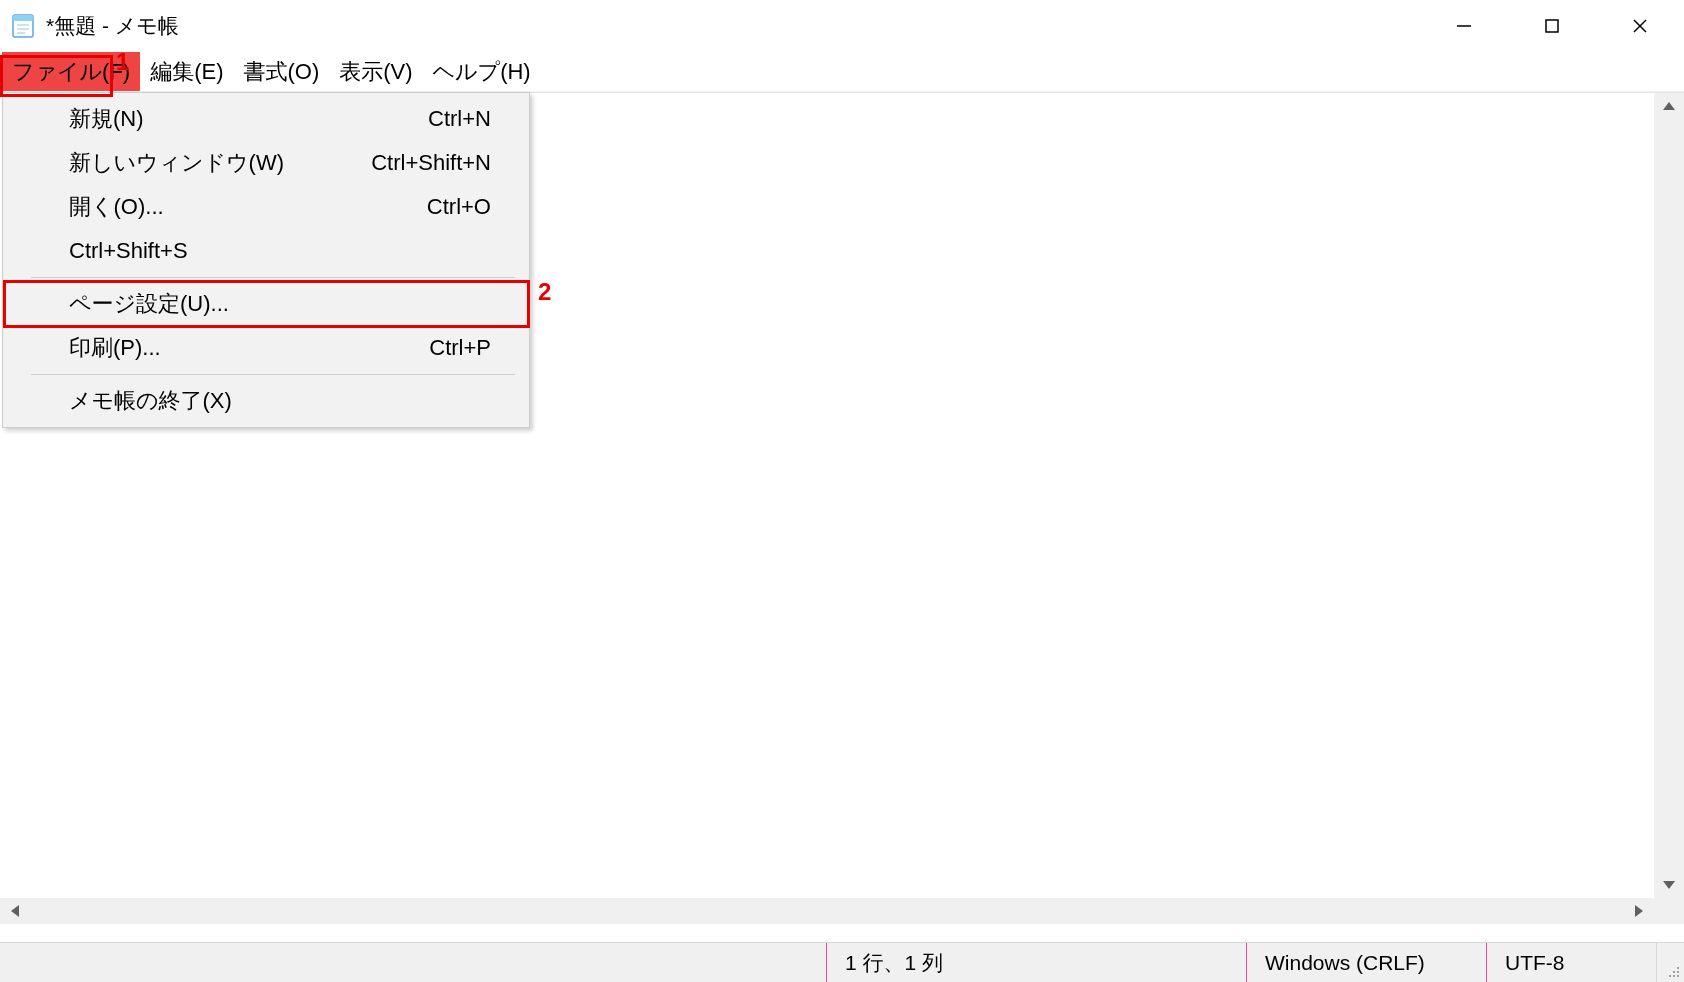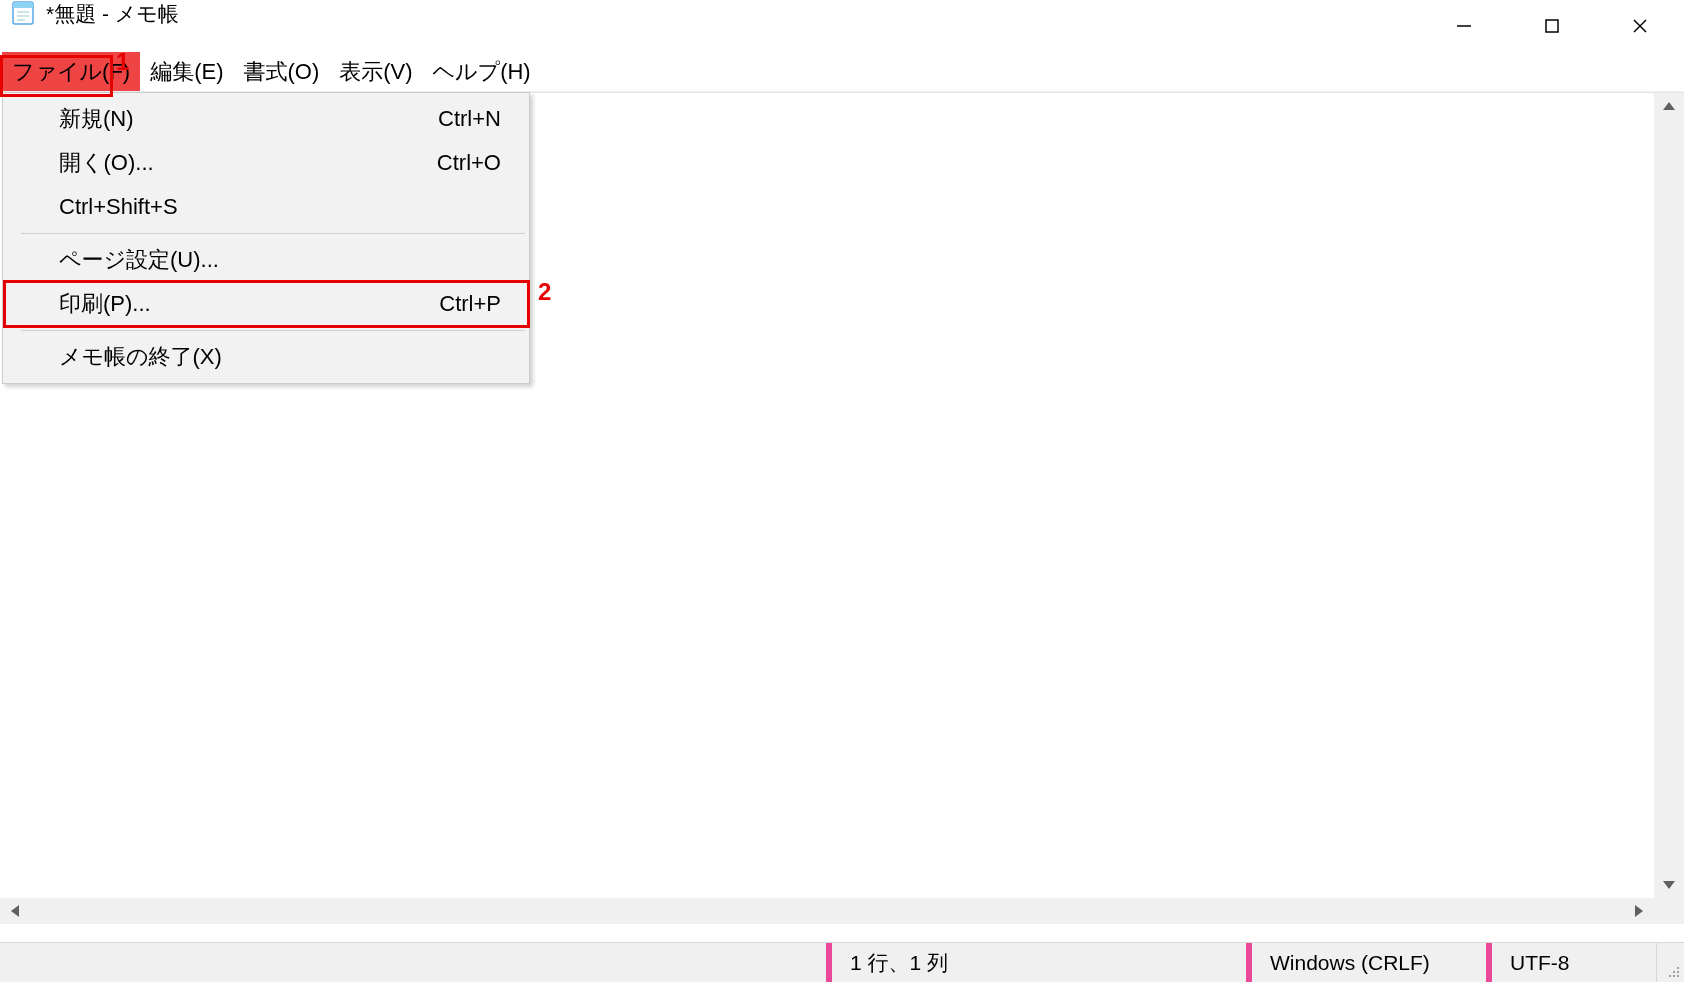--- a/index.html
+++ b/index.html
@@ -11,21 +11,21 @@
     background: #ffffff;
     color: #000;
     overflow: hidden;
     position: relative;
   }
 
   
   .titlebar {
     height: 52px;
     display: flex;
-    align-items: flex-start;
+    align-items: center;
     padding-left: 10px;
     background: #ffffff;
     position: relative;
   }
   .titlebar .app-icon {
     width: 26px; height: 26px;
     margin-right: 10px;
     display: inline-block;
   }
   .titlebar .title-text {
@@ -69,21 +69,21 @@
 
   
   .dropdown {
     position: absolute;
     left: 2px;
     top: 92px;
     width: 528px;
     background: #f2f2f2;
     border: 1px solid #cccccc;
     box-shadow: 3px 3px 4px rgba(0,0,0,0.18);
-    padding: 4px 2px;
+    padding: 4px 12px;
     z-index: 10;
   }
   .dropdown .dd-row {
     display: flex;
     align-items: center;
     height: 44px;
     padding: 0 26px 0 54px;
     font-size: 22px;
     color: #000;
     white-space: nowrap;
@@ -151,21 +151,21 @@
     left: 0; right: 0; bottom: 0;
     height: 40px;
     background: #f0f0f0;
     border-top: 1px solid #d8d8d8;
     display: flex;
     align-items: stretch;
     font-size: 21px;
     color: #000;
   }
   .statusbar .cell {
-    border-left: 6px solid #ec4899;
+    border-left: 1px solid #ec4899;
     display: flex;
     align-items: center;
     padding: 0 18px;
   }
   .statusbar .spacer { flex: 1 1 auto; }
   .statusbar .cell.first { border-left: none; }
   .statusbar .grip {
     width: 28px;
     border-left: 1px solid #d8d8d8;
     position: relative;
@@ -277,20 +277,24 @@
   </div>
   <div class="scroll-corner"></div>
 </div>
 
 <div class="dropdown">
   <div class="dd-row">
     <span class="dd-label">新規(N)</span>
     <span class="dd-accel">Ctrl+N</span>
   </div>
   <div class="dd-row">
+    <span class="dd-label">新しいウィンドウ(W)</span>
+    <span class="dd-accel">Ctrl+Shift+N</span>
+  </div>
+  <div class="dd-row">
     <span class="dd-label">開く(O)...</span>
     <span class="dd-accel">Ctrl+O</span>
   </div>
   <div class="dd-row">
     <span class="dd-accel">Ctrl+Shift+S</span>
   </div>
   <div class="dd-sep"></div>
   <div class="dd-row">
     <span class="dd-label">ページ設定(U)...</span>
     <span class="dd-accel"></span>

